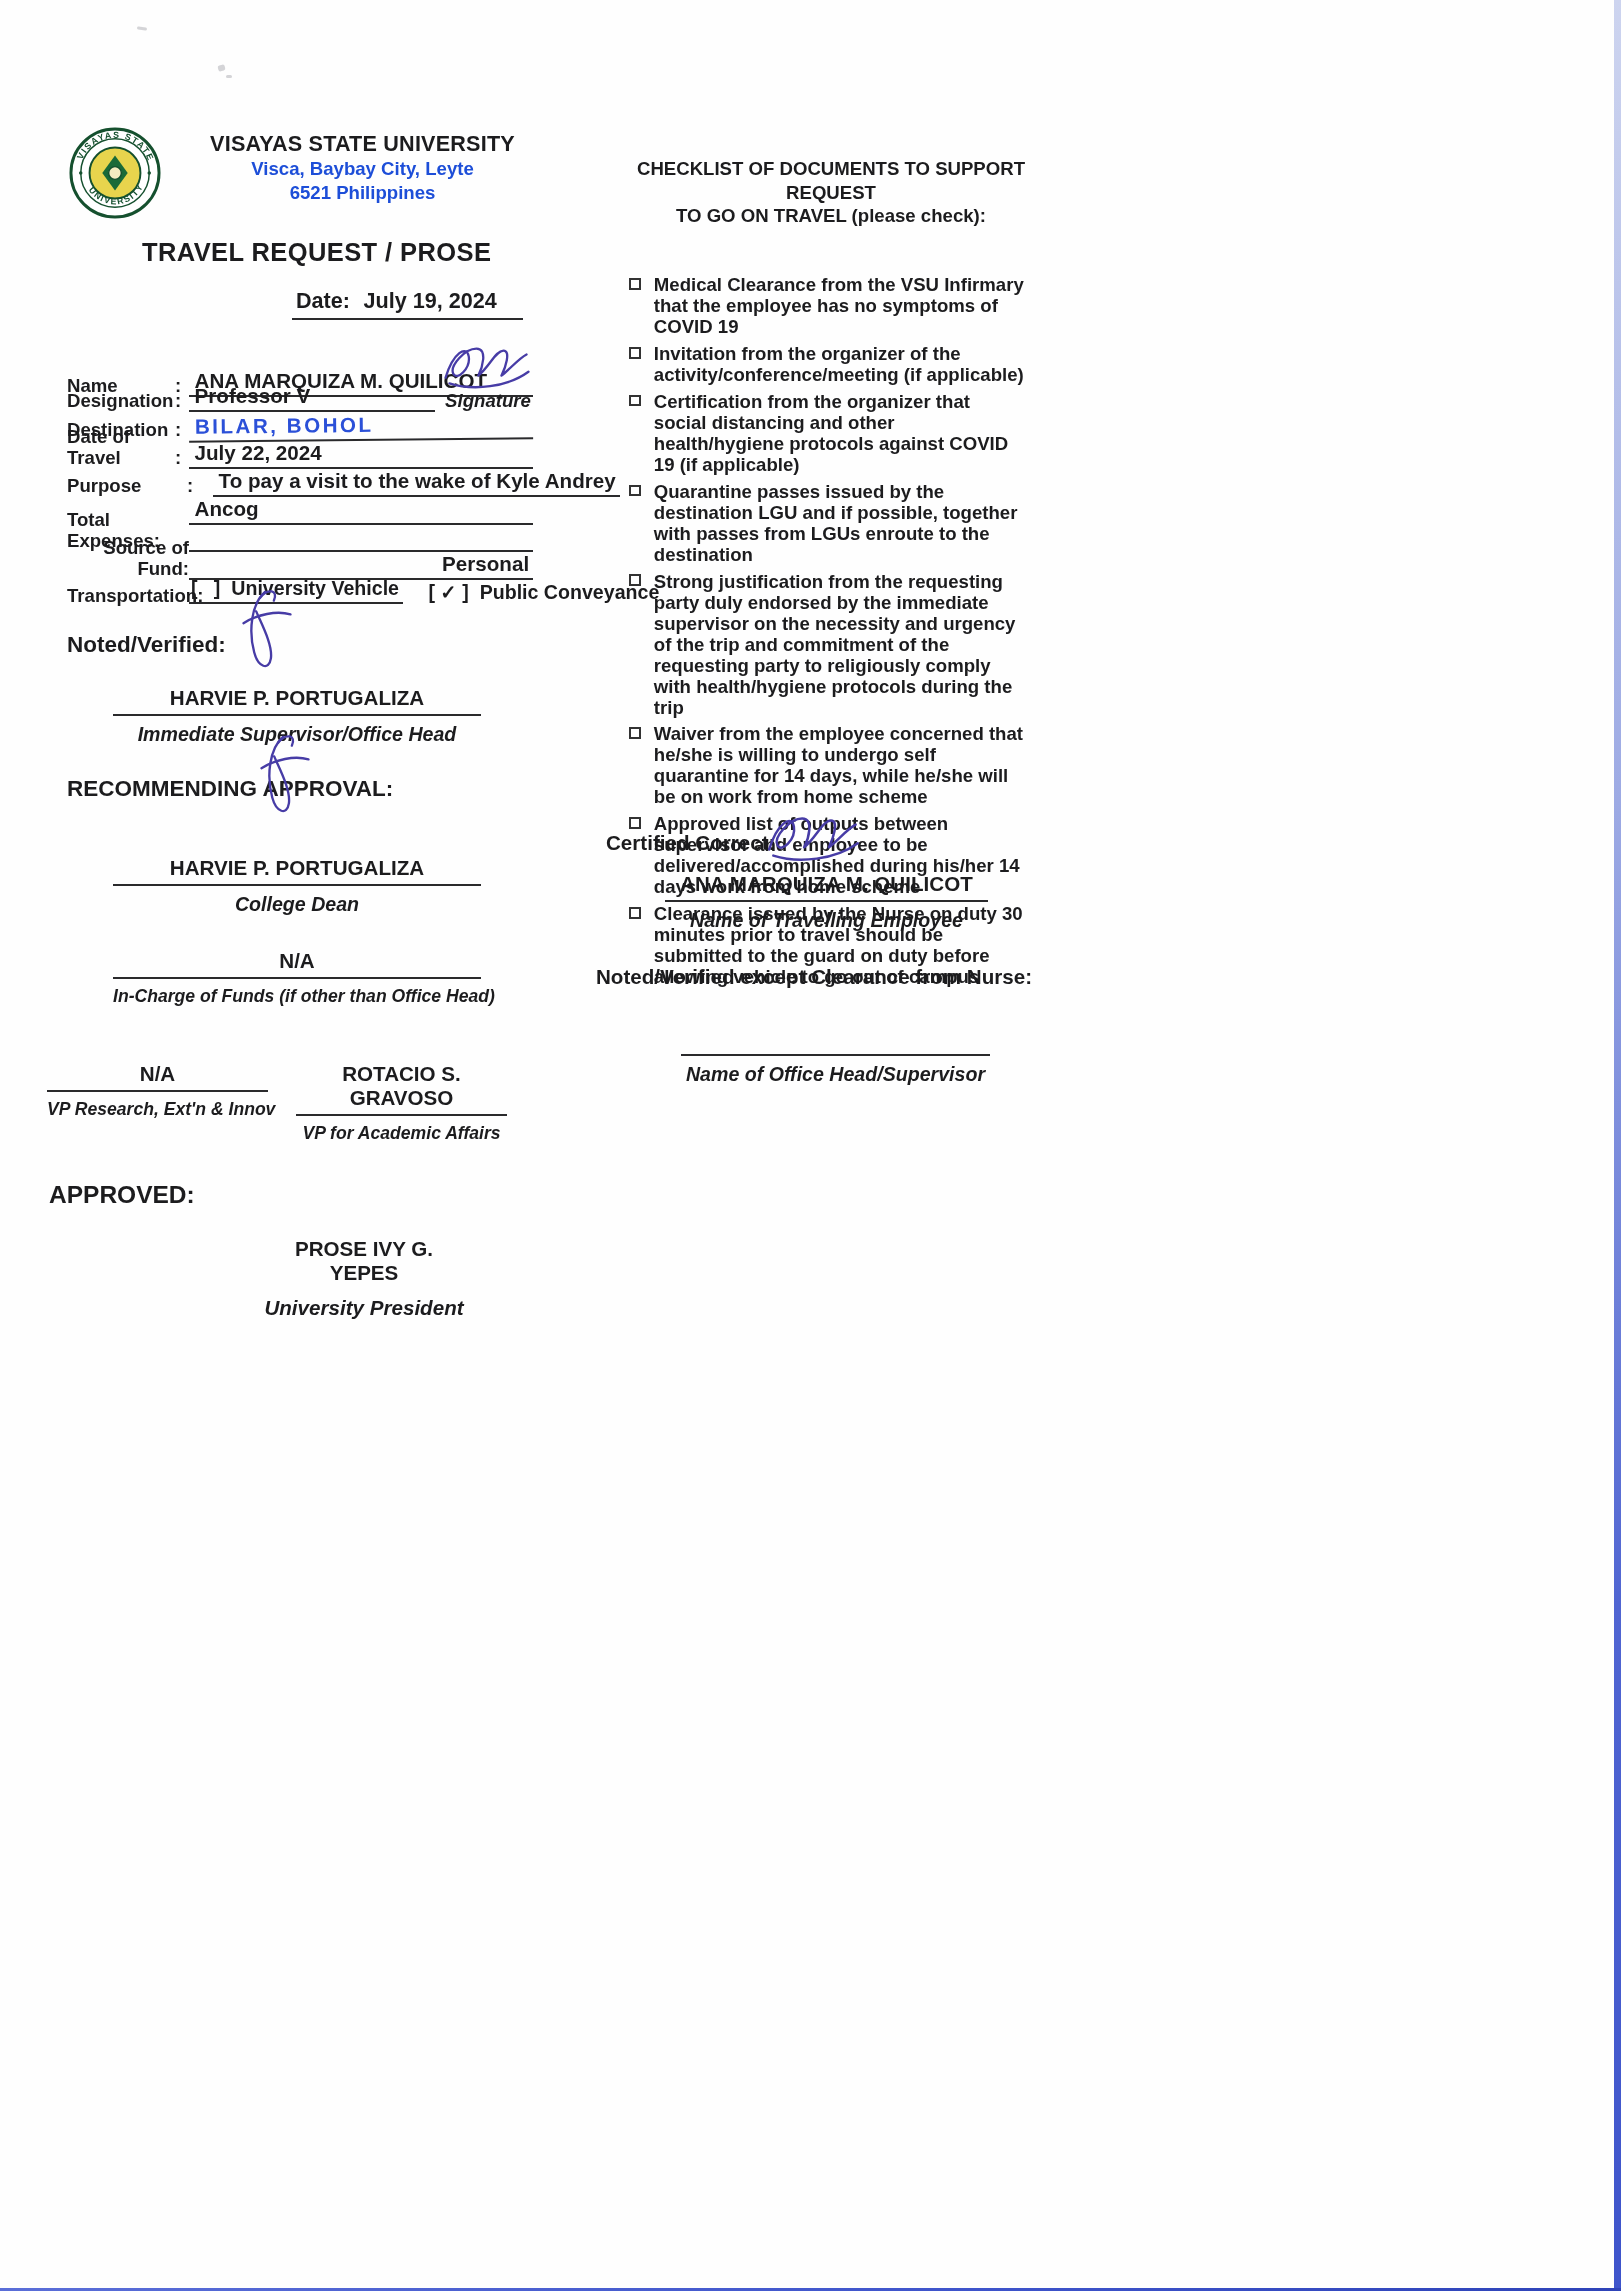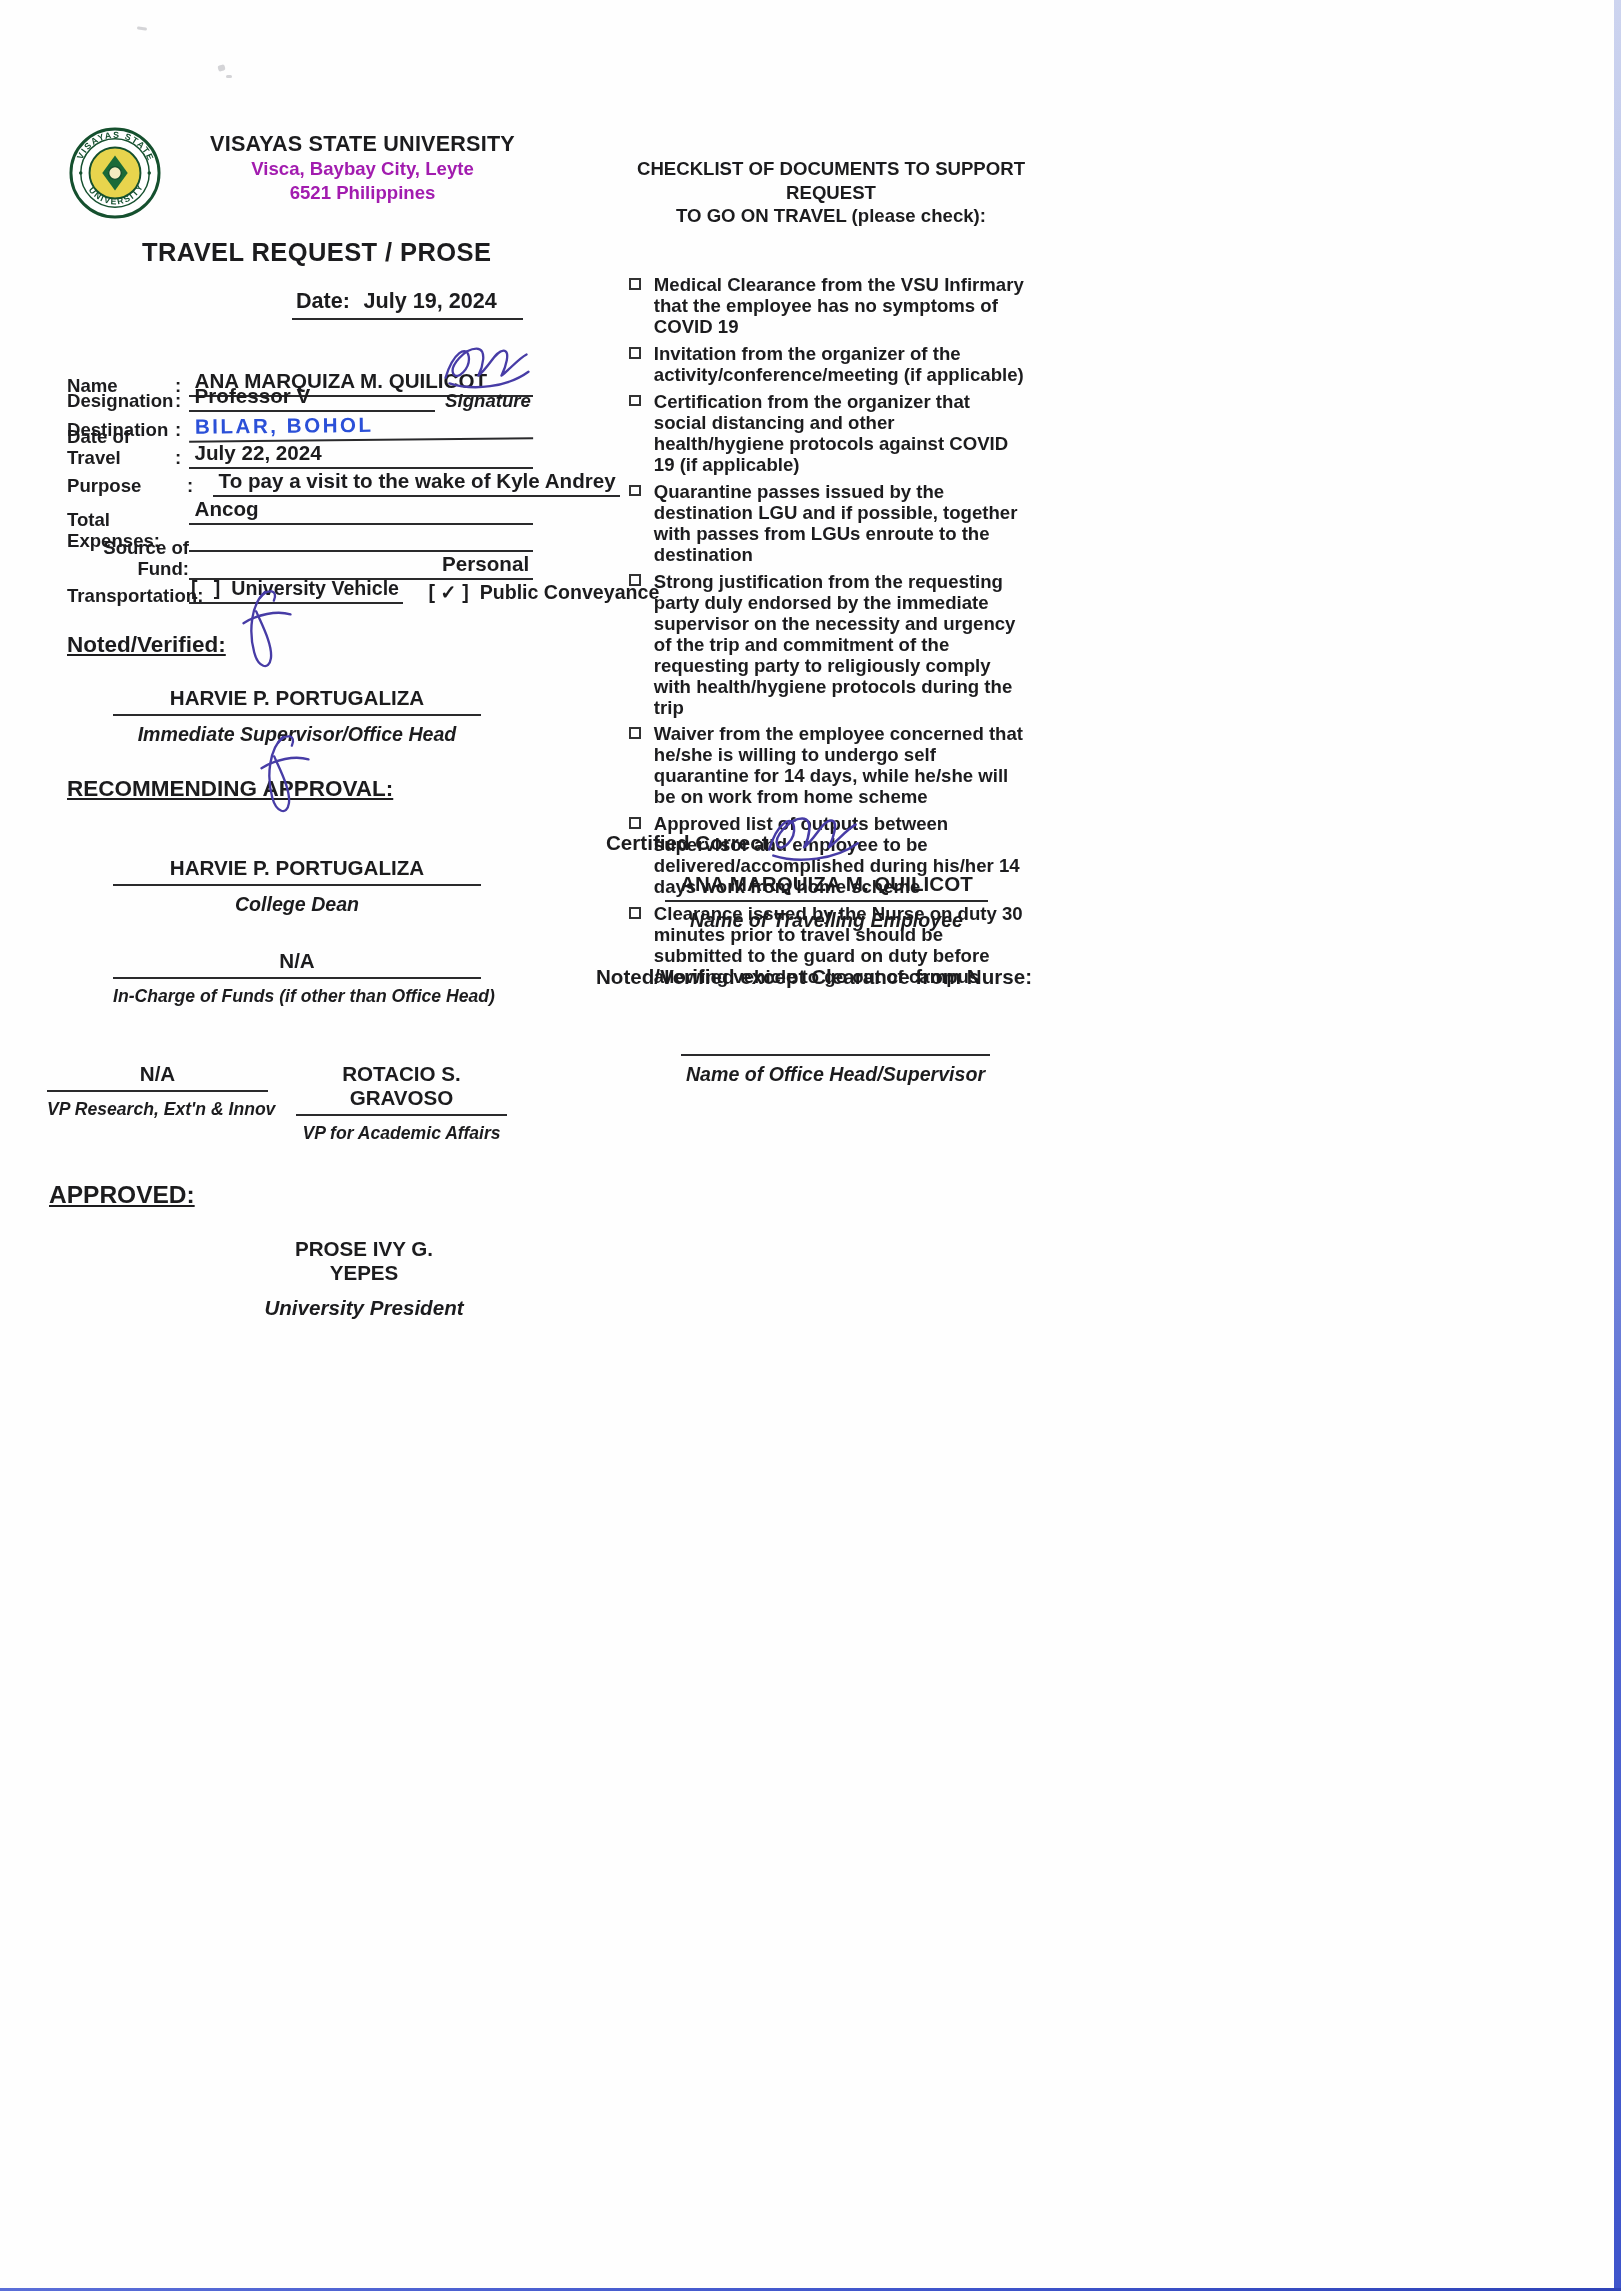--- a/index.html
+++ b/index.html
@@ -10,21 +10,21 @@
   }
   *{box-sizing:border-box;margin:0;padding:0;}
   body{background:#e9e9e9;font-family:"Liberation Sans",sans-serif;}
   .page{position:relative;width:1621px;height:2292px;background:#fefefe;overflow:hidden;color:var(--ink);}
   .abs{position:absolute;}
   .b{font-weight:bold;}
 
   
   .letterhead{left:201px;top:131px;width:323px;text-align:center;}
   .letterhead .uni{font-weight:bold;font-size:21.6px;letter-spacing:0.2px;}
-  .letterhead .addr{font-size:18.6px;font-weight:bold;color:#a21caf;line-height:23.5px;}
+  .letterhead .addr{font-size:18.6px;font-weight:bold;color:#1d4ed8;line-height:23.5px;}
 
   .doc-title{left:142px;top:238px;font-weight:bold;font-size:25.5px;letter-spacing:0.4px;white-space:nowrap;}
 
   .date-line{left:292px;top:288px;width:231px;display:flex;gap:13.7px;border-bottom:2px solid var(--line);
     padding:0 5.9px 3.9px 3.9px;font-weight:bold;font-size:21.6px;align-items:flex-start;}
 
   
   .row{position:absolute;left:67px;width:466px;display:flex;align-items:flex-end;font-weight:bold;height:28px;}
   .row .lbl{width:108px;flex:none;font-size:18.6px;line-height:21.6px;}
   .row .lblwide{width:122px;flex:none;font-size:18.6px;line-height:21.6px;}
@@ -32,21 +32,21 @@
   .row .val{flex:1;border-bottom:2px solid var(--line);padding:0 3.9px 2.9px 5.9px;font-size:20.6px;line-height:22.5px;white-space:nowrap;}
   .handwritten{color:var(--blue-ink);letter-spacing:2.5px;transform:rotate(-.6deg);font-size:21.6px;}
 
   .sig-caption{left:443px;top:390px;width:90px;text-align:center;font-weight:bold;font-style:italic;font-size:18.6px;}
 
   .transport-val{flex:1;display:flex;align-items:flex-end;gap:25.5px;font-size:19.6px;padding-bottom:2.9px;}
   .transport-seg1{border-bottom:2px solid var(--line);padding:0 3.9px 2px 2px;white-space:pre;}
   .transport-seg2{white-space:pre;}
 
   
-  .heading{font-weight:bold;font-size:22.5px;white-space:nowrap;text-decoration:underline;}
+  .heading{font-weight:bold;font-size:22.5px;white-space:nowrap;}
   .sigblock{position:absolute;text-align:center;font-weight:bold;}
   .sigblock .nm{font-size:20.6px;border-bottom:2px solid var(--line);padding-bottom:3.9px;min-height:25.5px;}
   .sigblock .role{font-size:17.6px;font-style:italic;padding-top:7px;white-space:nowrap;}
 
   
   .cl-heading{left:625px;top:157px;width:412px;text-align:center;font-weight:bold;font-size:18.6px;line-height:23.5px;}
   .checklist{left:629px;top:274px;width:398px;}
   .check-item{display:flex;gap:13px;margin-bottom:5.9px;}
   .checkbox{width:11.8px;height:11.8px;border:2px solid #333;flex:none;margin-top:3.9px;background:#fff;}
   .check-text{font-weight:bold;font-size:18.6px;line-height:21px;}

